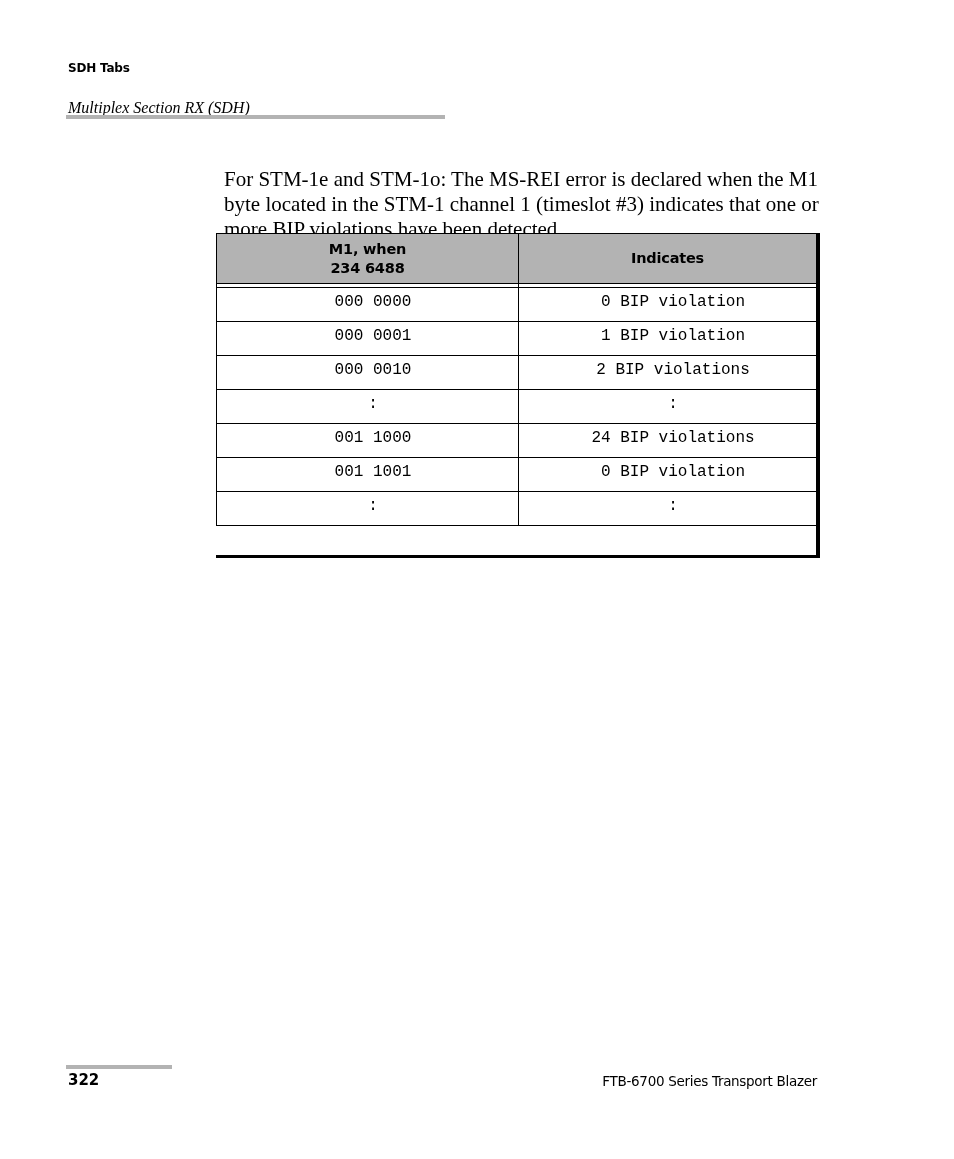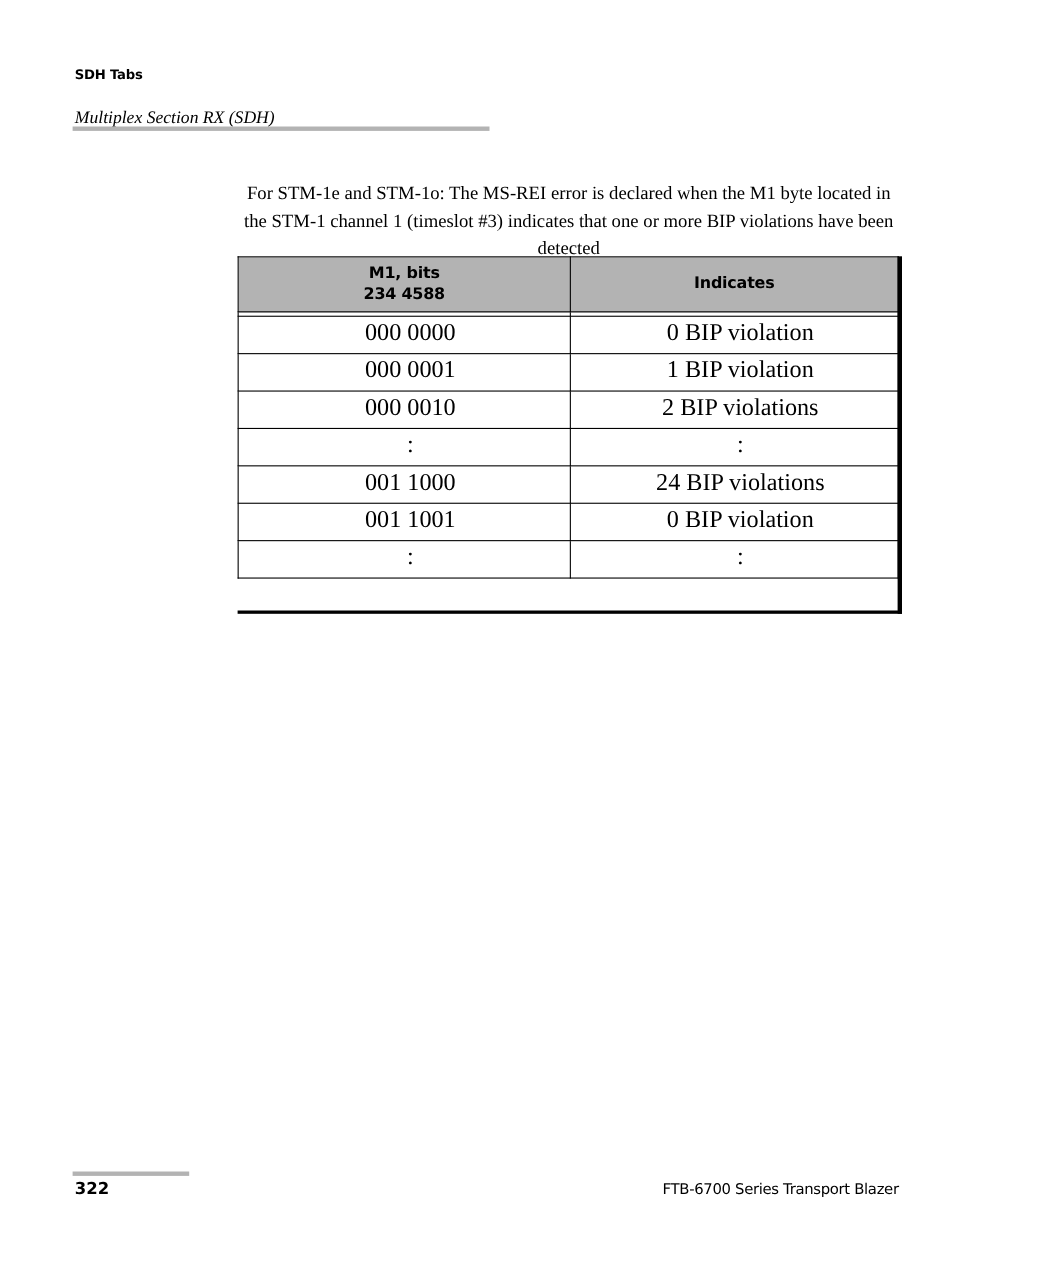--- a/index.html
+++ b/index.html
@@ -36,27 +36,26 @@
     .head-rule {
       position: absolute;
       left: 66px;
       top: 115px;
       width: 379px;
       height: 4px;
       background: #b3b3b3;
     }
     .body-para {
       position: absolute;
-      left: 212px;
+      left: 224px;
       top: 146px;
       width: 610px;
       font-family: "Liberation Serif", serif;
-      font-size: 17px;
+      font-size: 21px;
       line-height: 25px;
-      text-align: center;
     }
     .table-wrap {
       position: absolute;
       left: 216px;
       top: 233px;
       width: 604px;
     }
     table.m1-table {
       border-collapse: collapse;
       width: 600px;
@@ -76,22 +75,22 @@
       line-height: 19px;
       height: 49px;
       letter-spacing: -0.2px;
     }
     table.m1-table tr.spacer td {
       height: 3px;
       border-top: 1px solid #000;
       border-bottom: 1px solid #000;
     }
     table.m1-table td {
-      font-family: Liberation Serif, serif;
-      font-size: 22px;
+      font-family: Liberation Mono, monospace;
+      font-size: 16px;
       height: 33px;
       vertical-align: top;
       line-height: 28px;
       padding-left: 11px;
     }
     table.m1-table col.c1 { width: 302px; }
     table.m1-table col.c2 { width: 298px; }
     .shadow-right {
       position: absolute;
       left: 816px;
@@ -148,22 +147,22 @@
 
 <div class="table-wrap">
   <table class="m1-table">
     <colgroup>
       <col class="c1">
       <col class="c2">
     </colgroup>
     <thead>
       <tr>
         <th>
-          <div>M1, bits</div>
-          <div>234 4588</div>
+          <div>M1, when</div>
+          <div>234 6488</div>
         </th>
         <th>Indicates</th>
       </tr>
     </thead>
     <tbody>
       <tr class="spacer">
           <td></td>
           <td></td>
         </tr>
       <tr>

